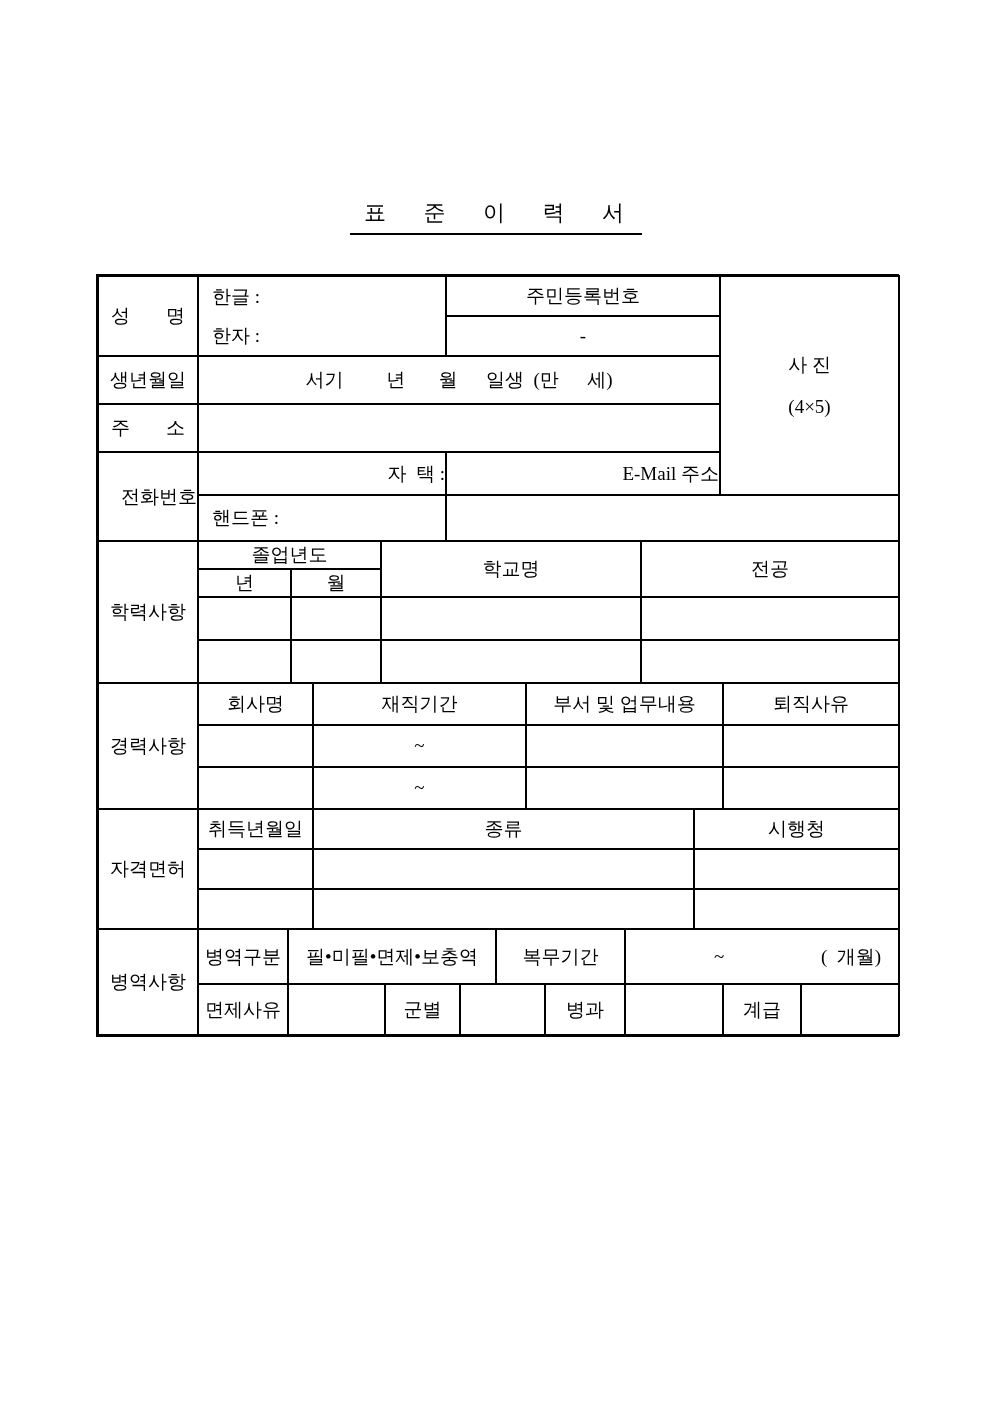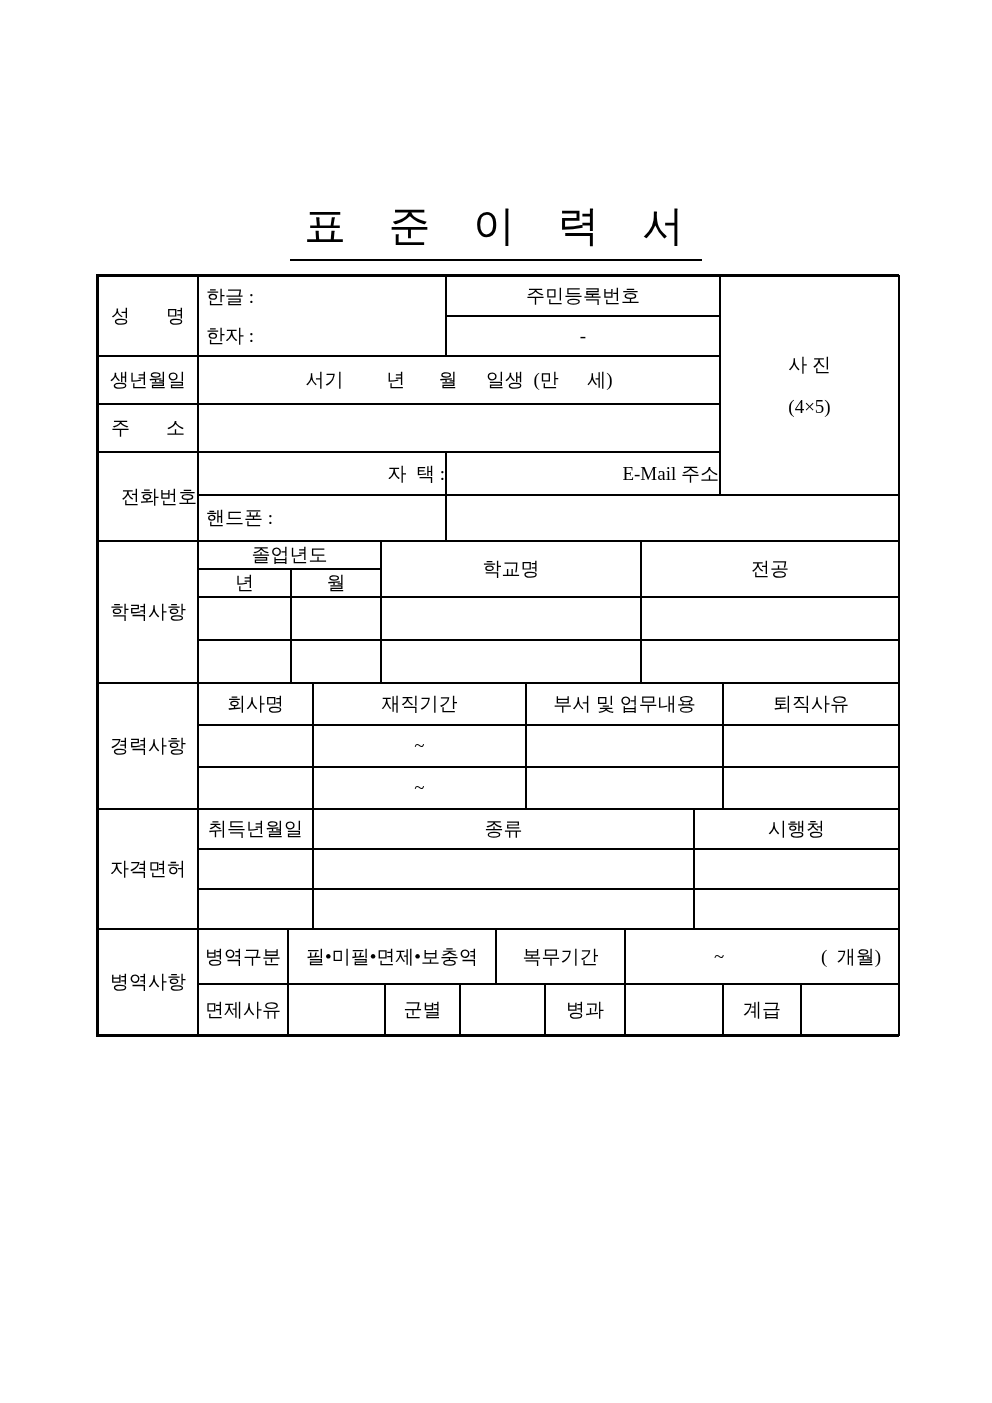--- a/index.html
+++ b/index.html
@@ -3,32 +3,32 @@
 <meta charset="utf-8">
 <style>
   html,body{margin:0;padding:0;}
   body{
     width:992px;height:1403px;background:#ffffff;color:#000;
     font-family:"Liberation Serif","DejaVu Serif",serif;
     position:relative;overflow:hidden;
   }
   .title-wrap{position:absolute;top:198px;left:0;width:100%;text-align:center;}
   .title{
-    display:inline-block;font-size:42px;letter-spacing:16px;
+    display:inline-block;font-size:22px;letter-spacing:16px;
     padding:0 2px 5px 14px;border-bottom:2.5px solid #000;white-space:pre;
   }
   .form{position:absolute;left:97px;top:275px;width:801px;outline:1px solid #000;}
   table{border-collapse:collapse;table-layout:fixed;width:801px;}
   table + table{margin-top:-2px;}
   td{
     border:2px solid #000;padding:0;font-size:19px;text-align:center;
     vertical-align:middle;overflow:hidden;
   }
   .pre{white-space:pre;margin-left:40px;}
-  .left{text-align:left;padding-left:7px;}
+  .left{text-align:left;padding-left:13px;}
   .jlabel{text-align:justify;text-align-last:justify;padding:0 12px;}
   .twolines div{line-height:39px;}
   .photo-cell div{line-height:30px;}
   .photo-gap{height:12px;}
   .period-cell{display:flex;align-items:center;}
   .period-cell .tilde{margin-left:88px;}
   .period-cell .months{margin-left:auto;margin-right:17px;white-space:pre;}
   .footer-cell{height:228px;}
   .footer-inner{
     display:flex;flex-direction:column;justify-content:center;align-items:center;

